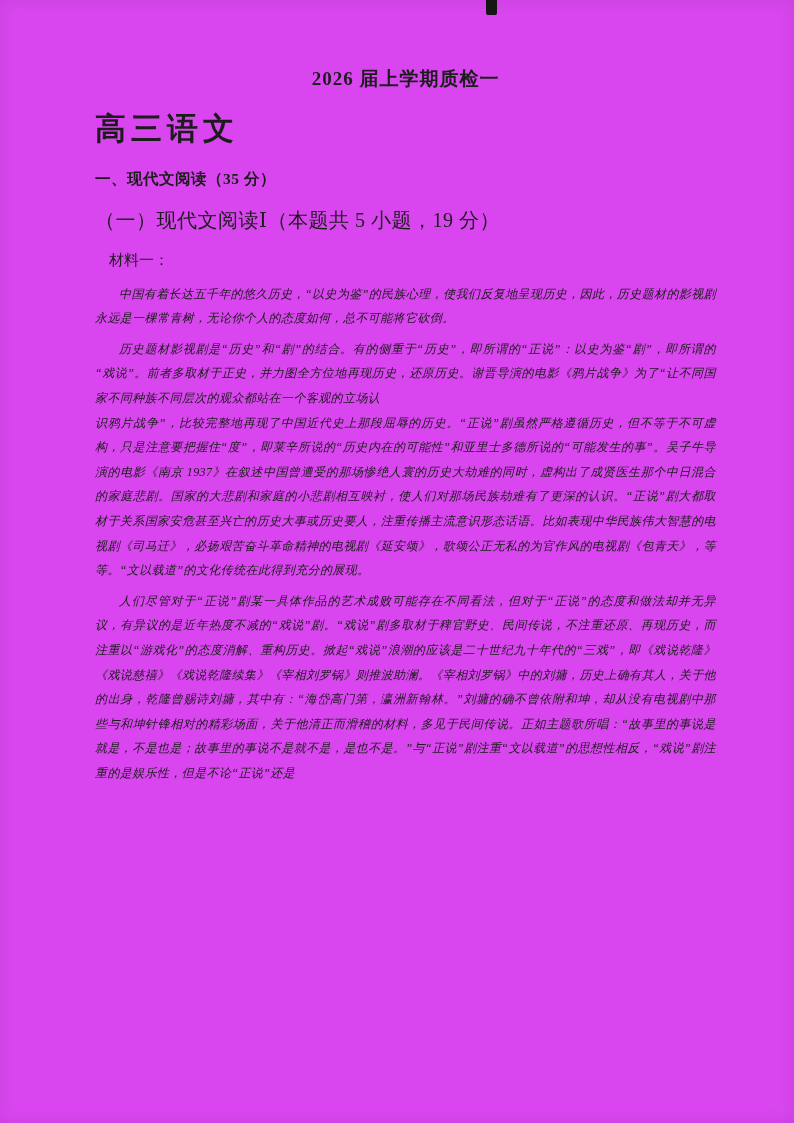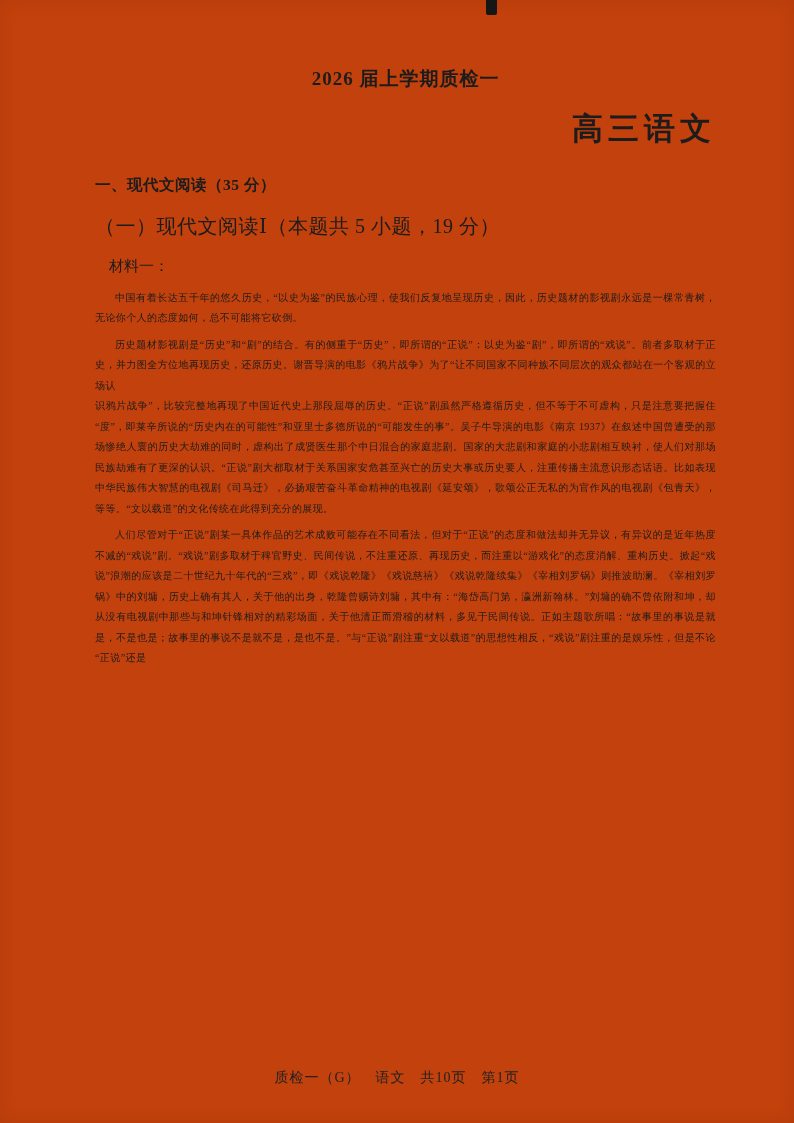--- a/index.html
+++ b/index.html
@@ -5,21 +5,21 @@
   html, body {
     margin: 0;
     padding: 0;
     background: #cfcfcf;
   }
   .page {
     position: relative;
     width: 794px;
     height: 1123px;
     margin: 0 auto;
-    background: #c2410c;
+    background: #d946ef;
     color: #1c1c1c;
     font-family: "Liberation Serif", "DejaVu Serif", serif;
     overflow: hidden;
     box-shadow: inset 0 0 18px rgba(0,0,0,0.08);
   }
   .scan-mark {
     position: absolute;
     top: 0;
     left: 486px;
     width: 11px;
@@ -31,25 +31,25 @@
     padding: 48px 78px 0 95px;
   }
   .exam-title {
     text-align: center;
     font-size: 19px;
     font-weight: bold;
     letter-spacing: 1px;
     margin: 18px 0 0 0;
   }
   .subject-title {
-    text-align: right;
+    text-align: left;
     font-size: 31px;
     font-weight: bold;
     letter-spacing: 5px;
-    margin: 16px 0 20px 0;
+    margin: 16px 0 14px 0;
   }
   .exam-info {
     text-align: center;
     font-size: 15px;
     letter-spacing: 0.5px;
     margin: 0 0 24px 0;
   }
   .section-heading {
     font-size: 15.5px;
     font-weight: bold;
@@ -63,25 +63,26 @@
     margin: 0;
     line-height: 1.95;
   }
   .material-label {
     font-size: 15px;
     margin: 6px 0 0 6px;
     padding-left: 8px;
     line-height: 1.95;
   }
   .body-text p {
-    font-size: 10px;
+    font-size: 12px;
     line-height: 2.05;
     text-align: justify;
     letter-spacing: 0.4px;
     margin: 0;
+    font-style: italic;
   }
   .body-text p.indent { text-indent: 2em; }
   .body-text p.gap-top { margin-top: 6px; }
   .page-footer {
     position: absolute;
     left: 0;
     right: 0;
     bottom: 36px;
     text-align: center;
     font-size: 14px;
@@ -106,14 +107,13 @@
 
     <div class="body-text">
       <p class="indent gap-top">中国有着长达五千年的悠久历史，“以史为鉴”的民族心理，使我们反复地呈现历史，因此，历史题材的影视剧永远是一棵常青树，无论你个人的态度如何，总不可能将它砍倒。</p>
       <p class="indent gap-top">历史题材影视剧是“历史”和“剧”的结合。有的侧重于“历史”，即所谓的“正说”：以史为鉴“剧”，即所谓的“戏说”。前者多取材于正史，并力图全方位地再现历史，还原历史。谢晋导演的电影《鸦片战争》为了“让不同国家不同种族不同层次的观众都站在一个客观的立场认</p>
       <p>识鸦片战争”，比较完整地再现了中国近代史上那段屈辱的历史。“正说”剧虽然严格遵循历史，但不等于不可虚构，只是注意要把握住“度”，即莱辛所说的“历史内在的可能性”和亚里士多德所说的“可能发生的事”。吴子牛导演的电影《南京 1937》在叙述中国曾遭受的那场惨绝人寰的历史大劫难的同时，虚构出了成贤医生那个中日混合的家庭悲剧。国家的大悲剧和家庭的小悲剧相互映衬，使人们对那场民族劫难有了更深的认识。“正说”剧大都取材于关系国家安危甚至兴亡的历史大事或历史要人，注重传播主流意识形态话语。比如表现中华民族伟大智慧的电视剧《司马迁》，必扬艰苦奋斗革命精神的电视剧《延安颂》，歌颂公正无私的为官作风的电视剧《包青天》，等等。“文以载道”的文化传统在此得到充分的展现。</p>
       <p class="indent gap-top">人们尽管对于“正说”剧某一具体作品的艺术成败可能存在不同看法，但对于“正说”的态度和做法却并无异议，有异议的是近年热度不减的“戏说”剧。“戏说”剧多取材于稗官野史、民间传说，不注重还原、再现历史，而注重以“游戏化”的态度消解、重构历史。掀起“戏说”浪潮的应该是二十世纪九十年代的“三戏”，即《戏说乾隆》《戏说慈禧》《戏说乾隆续集》《宰相刘罗锅》则推波助澜。《宰相刘罗锅》中的刘墉，历史上确有其人，关于他的出身，乾隆曾赐诗刘墉，其中有：“海岱高门第，瀛洲新翰林。”刘墉的确不曾依附和坤，却从没有电视剧中那些与和坤针锋相对的精彩场面，关于他清正而滑稽的材料，多见于民间传说。正如主题歌所唱：“故事里的事说是就是，不是也是；故事里的事说不是就不是，是也不是。”与“正说”剧注重“文以载道”的思想性相反，“戏说”剧注重的是娱乐性，但是不论“正说”还是</p>
     </div>
 
   </div>
 
-  <div class="page-footer">质检一（G）　语文　共10页　第1页</div>
 </div>
 
 </body></html>

